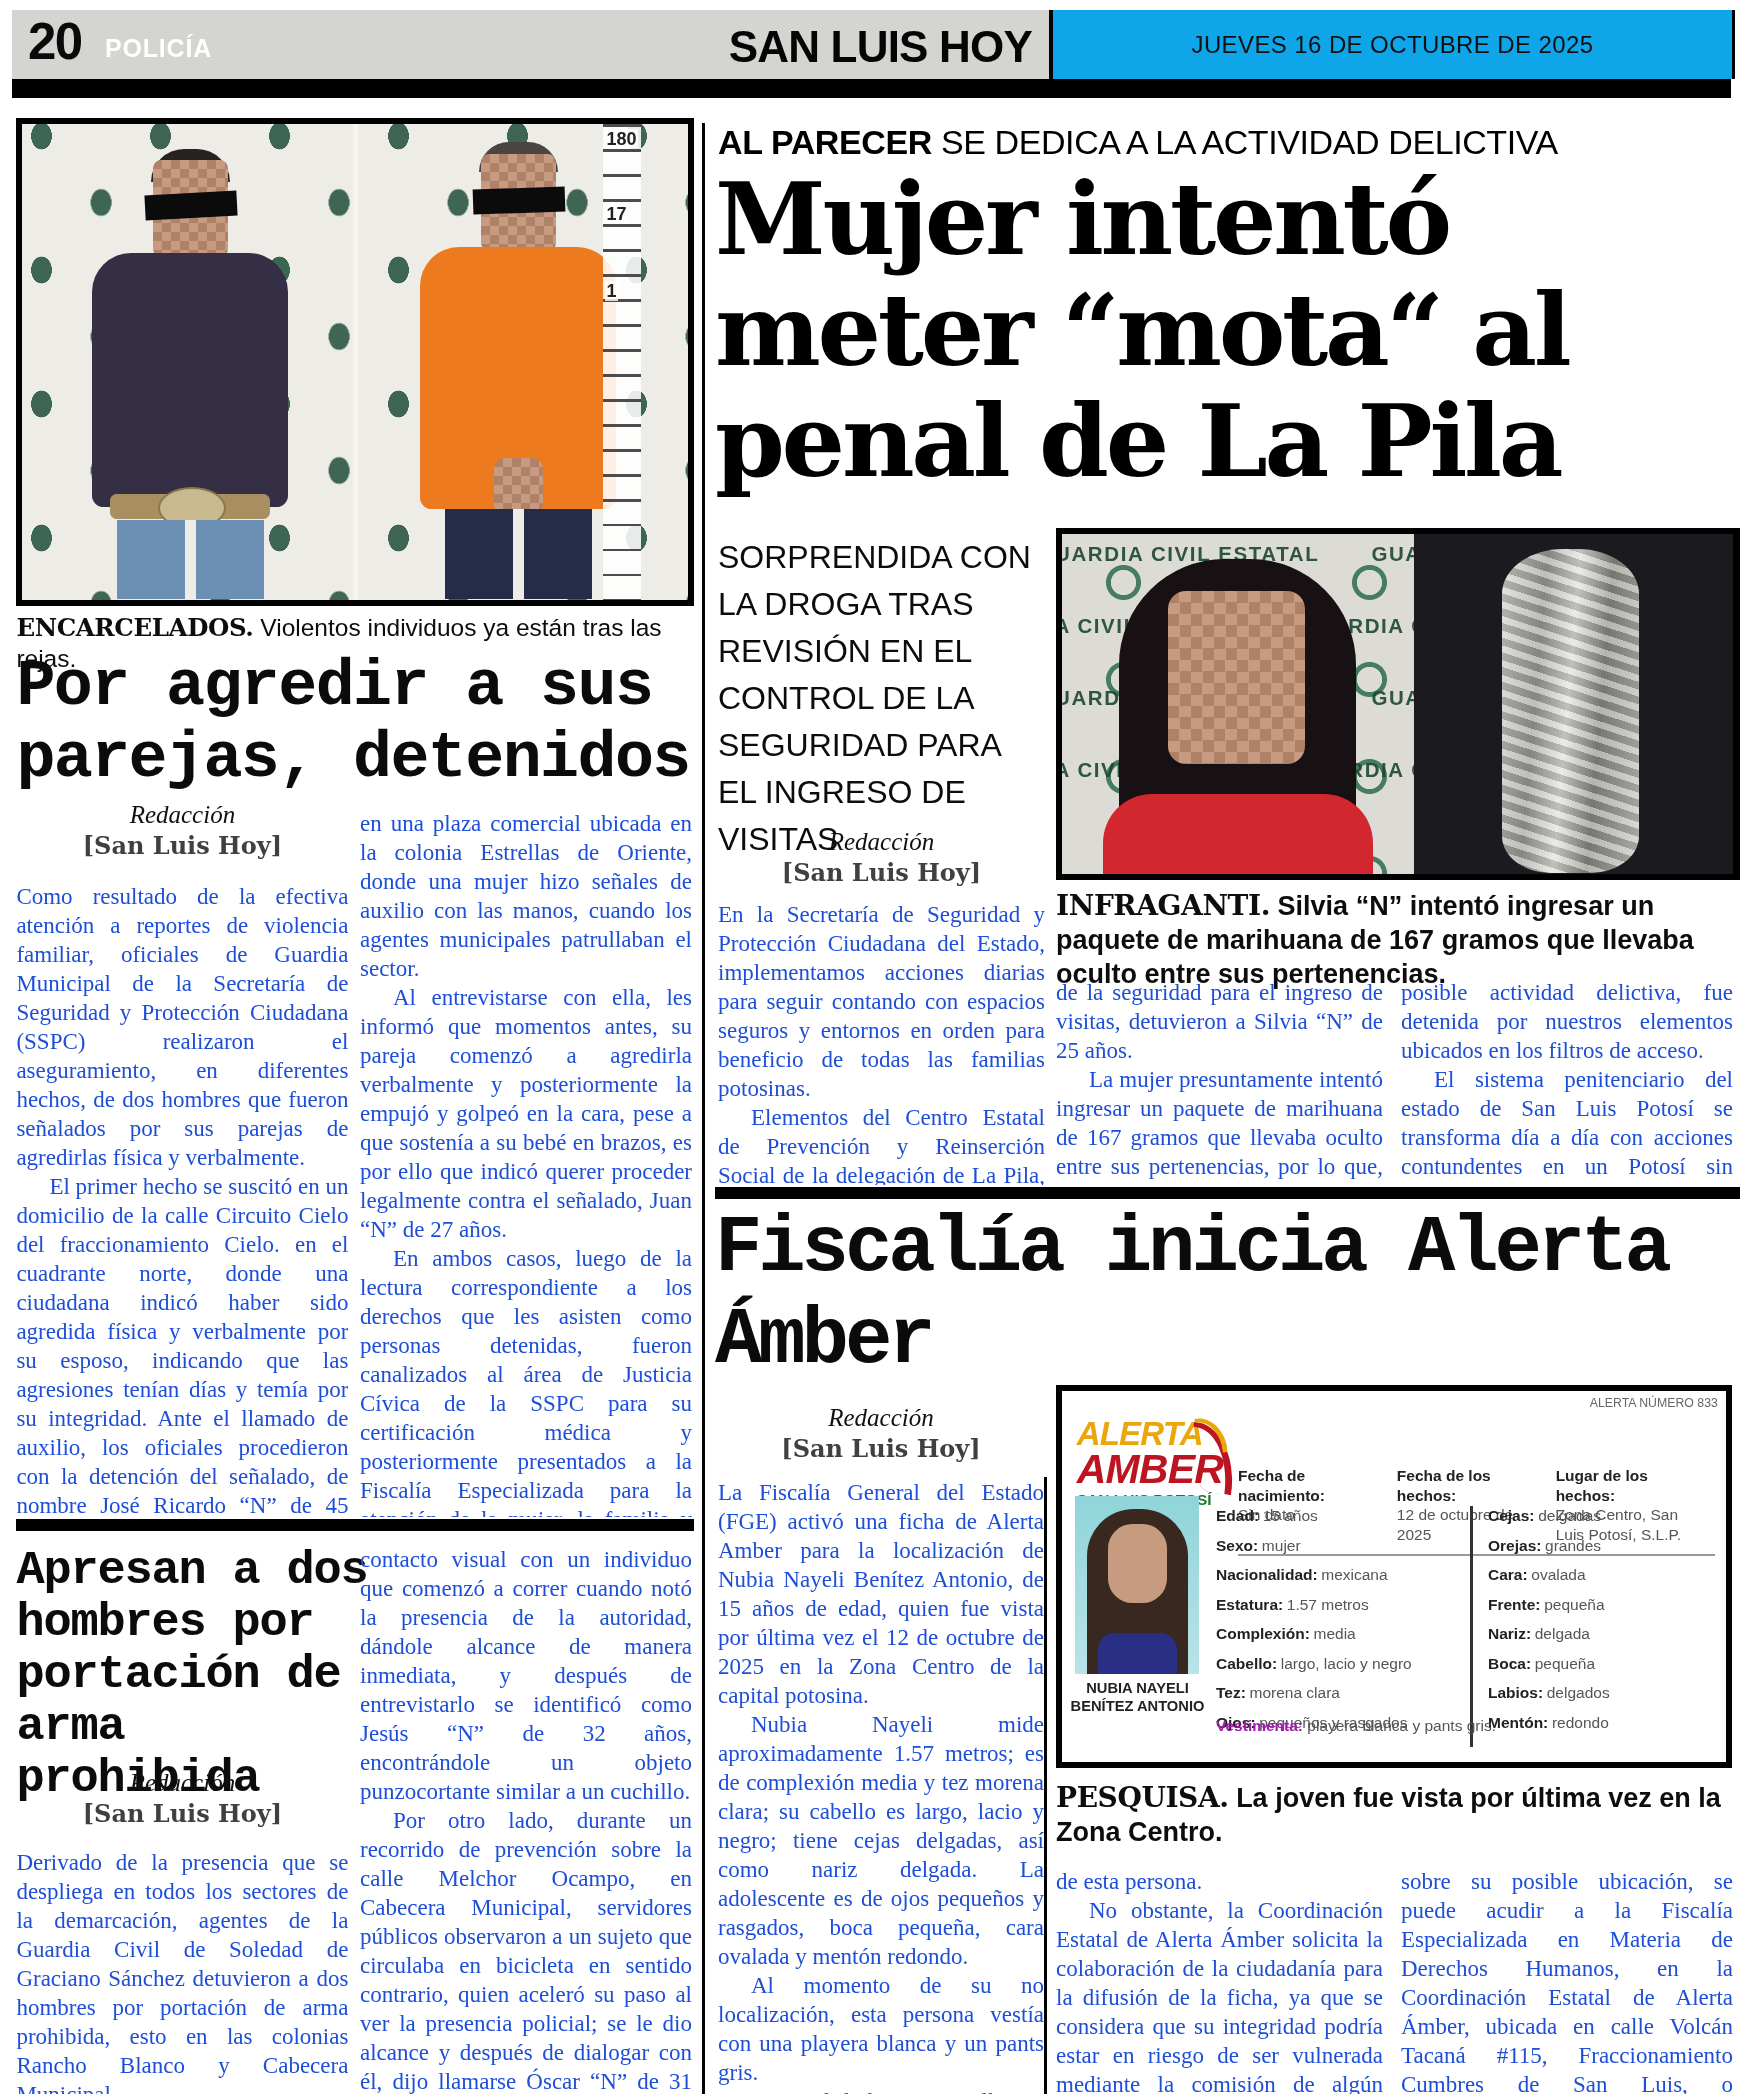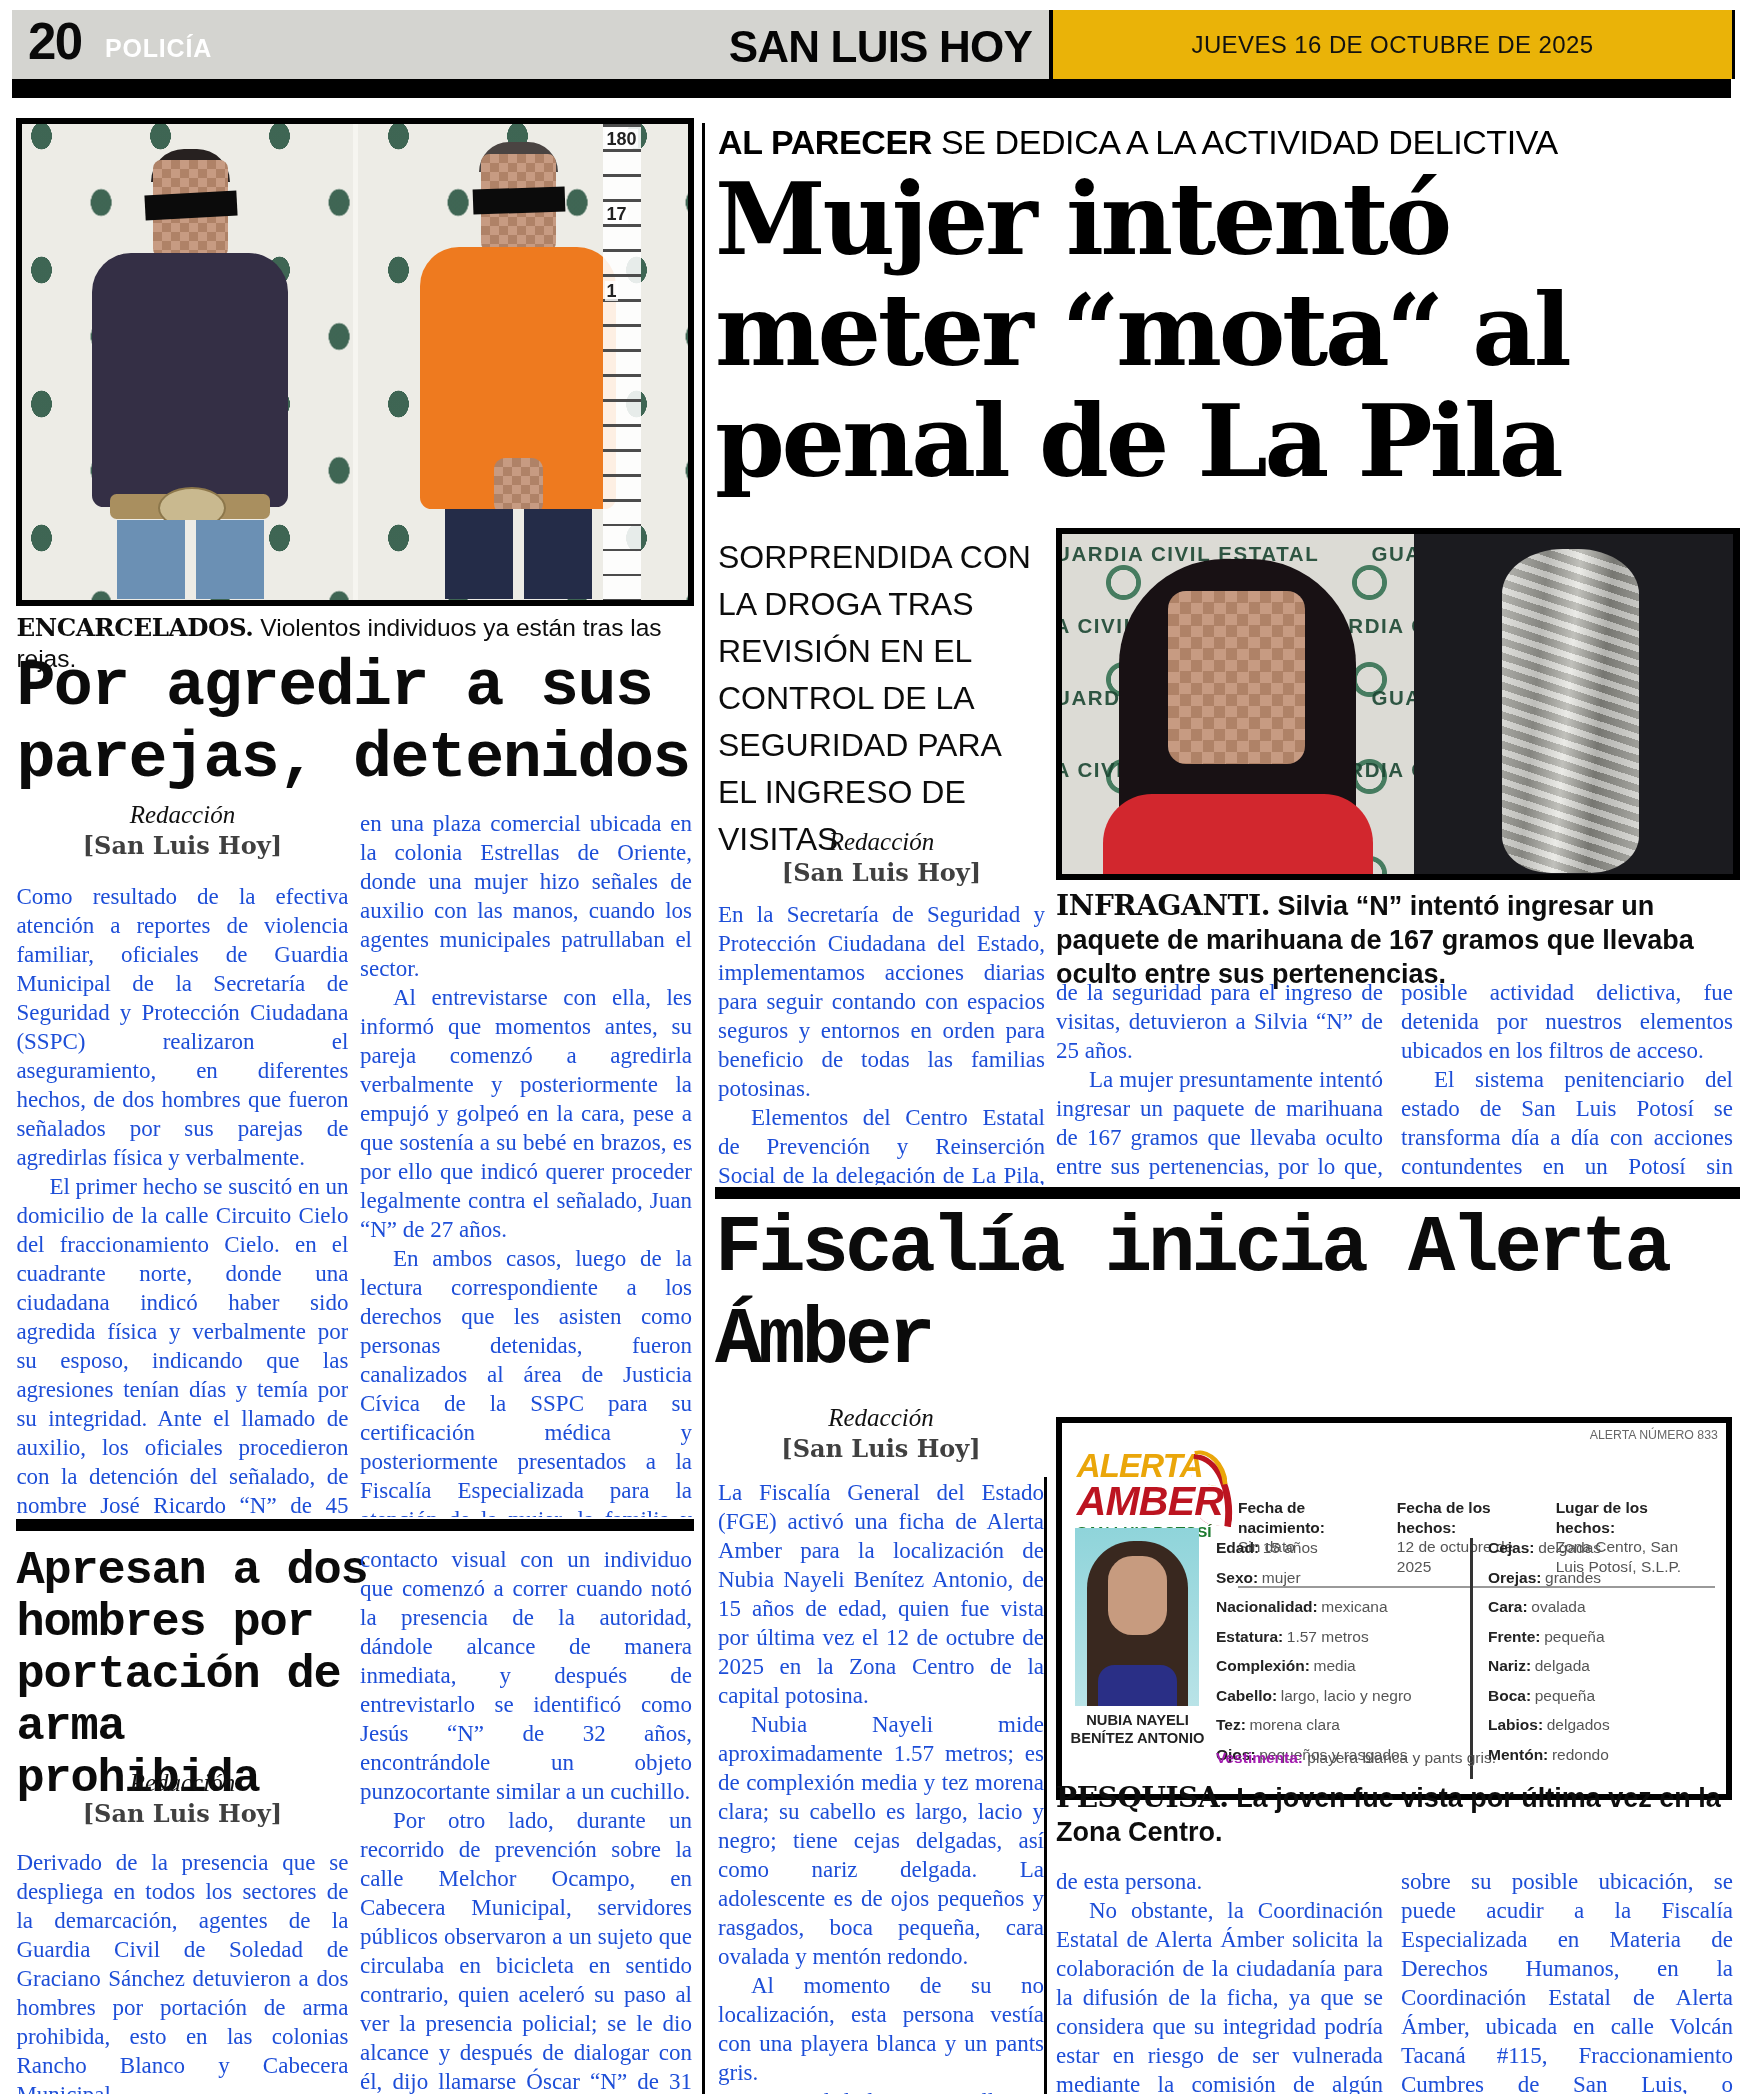--- a/index.html
+++ b/index.html
@@ -4,21 +4,21 @@
 <style>
   html,body{margin:0;padding:0;background:#ffffff;}
   #page{position:relative;width:1744px;height:2095px;background:#fff;overflow:hidden;
         font-family:"Liberation Sans",sans-serif;}
   .abs{position:absolute;}
   
   .hdr-gray{left:11.5px;top:9.8px;width:1038px;height:69px;background:#d4d4d0;}
   .pagenum{left:28px;top:16.4px;font:700 51px/51px "Liberation Sans",sans-serif;color:#0a0a0a;letter-spacing:-1.6px;}
   .section{left:105px;top:36px;font:700 25px/25px "Liberation Sans",sans-serif;color:#ffffff;letter-spacing:0.8px;}
   .masthead{right:712px;top:24.5px;font:700 44px/44px "Liberation Sans",sans-serif;color:#050505;letter-spacing:-0.8px;}
-  .datebox{left:1049px;top:9.8px;width:679px;height:69px;background:#eab308;border-left:4.1px solid #000;border-right:3.3px solid #000;}
+  .datebox{left:1049px;top:9.8px;width:679px;height:69px;background:#0ea5e9;border-left:4.1px solid #000;border-right:3.3px solid #000;}
   .date{width:100%;text-align:center;margin-top:23px;font:400 24px/24px "Liberation Sans",sans-serif;color:#111;letter-spacing:0.4px;}
   .hdr-bar{left:11.5px;top:79px;width:1719px;height:19px;background:#000;}
   
   .vrule-main{left:702px;top:123px;width:3.3px;height:1972px;background:#000;}
   .vrule-amber{left:1044px;top:1477px;width:2.5px;height:618px;background:#000;}
   .bar-left{left:16.4px;top:1519px;width:678px;height:12.3px;background:#000;}
   .bar-right{left:715px;top:1187px;width:1025px;height:12.3px;background:#000;}
   
   .photo{background:#000;box-sizing:border-box;border:6.5px solid #000;}
   .ph-inner{position:relative;width:100%;height:100%;overflow:hidden;}
@@ -233,21 +233,21 @@
     <div class="byline-a">Redacción</div>
     <div class="byline-o">[San Luis Hoy]</div>
   </div>
   <div class="colbox" style="left:718px;top:1478px;width:326px;height:617px;">
     <p class="bp">La Fiscalía General del Estado (FGE) activó una ficha de Alerta Amber para la localización de Nubia Nayeli Benítez Antonio, de 15 años de edad, quien fue vista por última vez el 12 de octubre de 2025 en la Zona Centro de la capital potosina.</p>
     <p class="bp ind">Nubia Nayeli mide aproximadamente 1.57 metros; es de complexión media y tez morena clara; su cabello es largo, lacio y negro; tiene cejas delgadas, así como nariz delgada. La adolescente es de ojos pequeños y rasgados, boca pequeña, cara ovalada y mentón redondo.</p>
     <p class="bp ind">Al momento de su no localización, esta persona vestía con una playera blanca y un pants gris.</p>
     <p class="bp ind">Personal de la FGESLP lleva a cabo acciones de búsqueda en diversos puntos para establecer pronto el paradero</p>
   </div>
 
-  <div class="abs poster" style="left:1056px;top:1385px;width:676px;height:383px;margin-top:32px;">
+  <div class="abs poster" style="left:1056px;top:1385px;width:676px;height:383px;">
     <div style="position:relative;width:100%;height:100%;">
       <div class="p-alertnum">ALERTA NÚMERO 833</div>
       <div class="abs" style="left:14.7px;top:26px;">
         <div class="p-logo1">ALERTA</div>
         <div class="p-logo2">AMBER</div>
         <div class="p-logo3">SAN LUIS POTOSÍ</div>
         <div class="swoosh"></div>
         <div class="swoosh2"></div>
       </div>
       <div class="p-fields">

